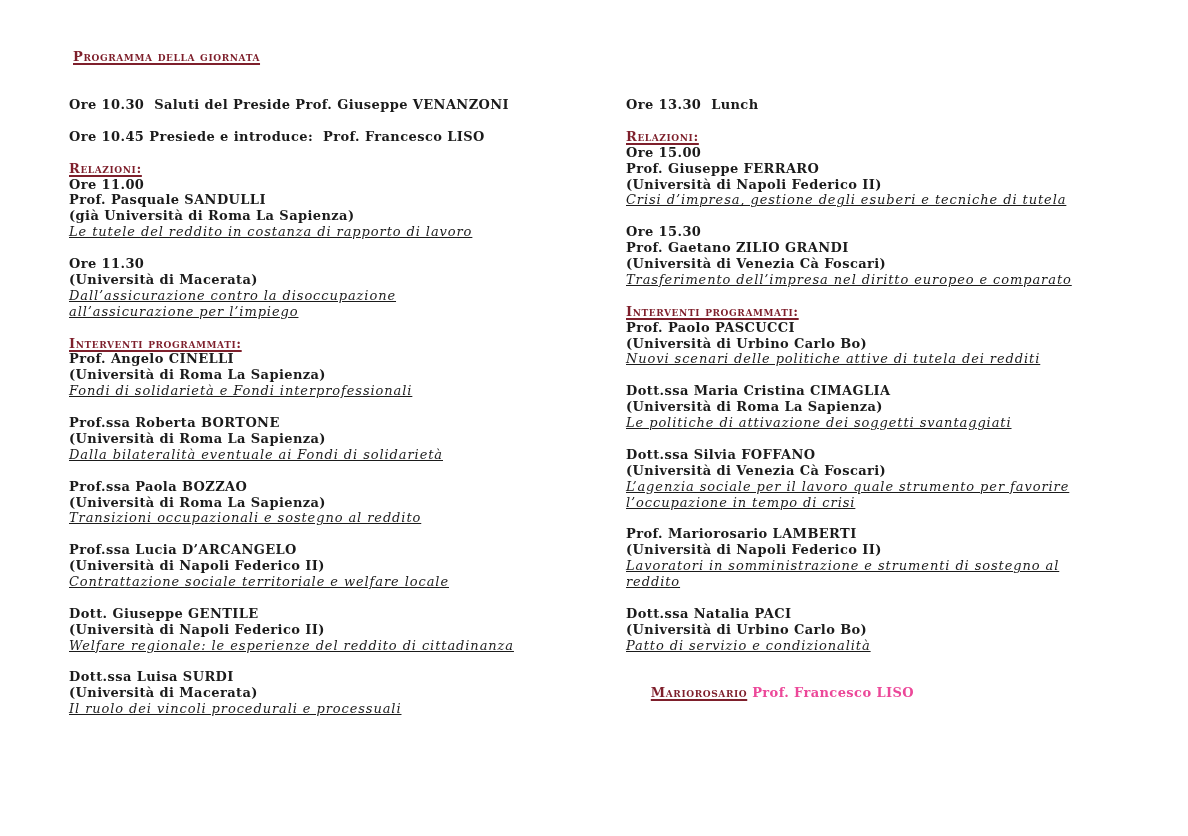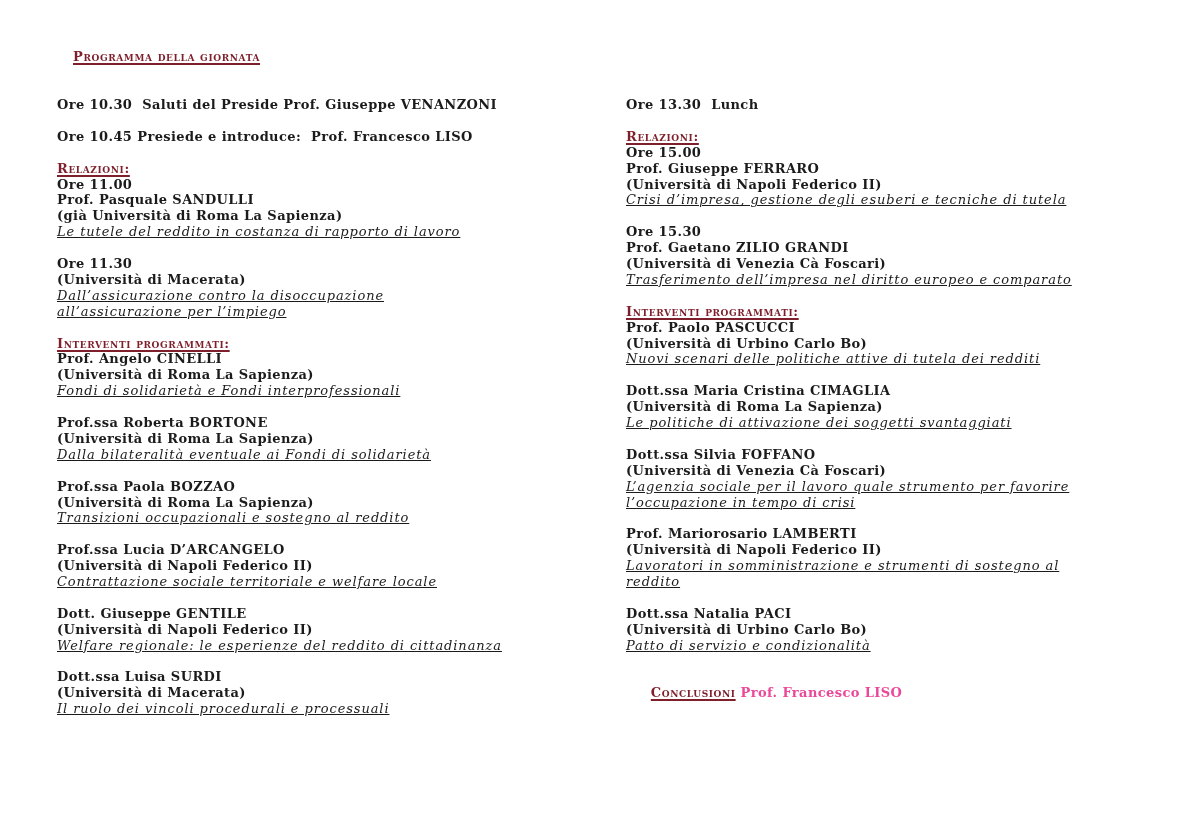--- a/index.html
+++ b/index.html
@@ -17,21 +17,21 @@
     color: #1b1b1b;
     margin-left: 8px;
   }
   .doc-title {
     position: absolute;
     left: 65px;
     top: 49px;
   }
   .col-left {
     position: absolute;
-    left: 49px;
+    left: 61px;
     top: 97px;
     width: 530px;
   }
   .col-right {
     position: absolute;
     left: 618px;
     top: 97px;
     width: 565px;
   }
   .line {
@@ -199,17 +199,17 @@
       <div class="line italic">reddito</div>
     </div>
 
     <div class="entry">
       <div class="line">Dott.ssa Natalia PACI</div>
       <div class="line">(Università di Urbino Carlo Bo)</div>
       <div class="line italic">Patto di servizio e condizionalità</div>
     </div>
 
     <div class="conclusion-line">
-      <span class="heading-inline">Conclusioni</span><span class="after-text"> Prof. Francesco LISO</span>
+      <span class="heading-inline">Mariorosario</span><span class="after-text"> Prof. Francesco LISO</span>
     </div>
   </div>
 
 </div>
 
 </body></html>

